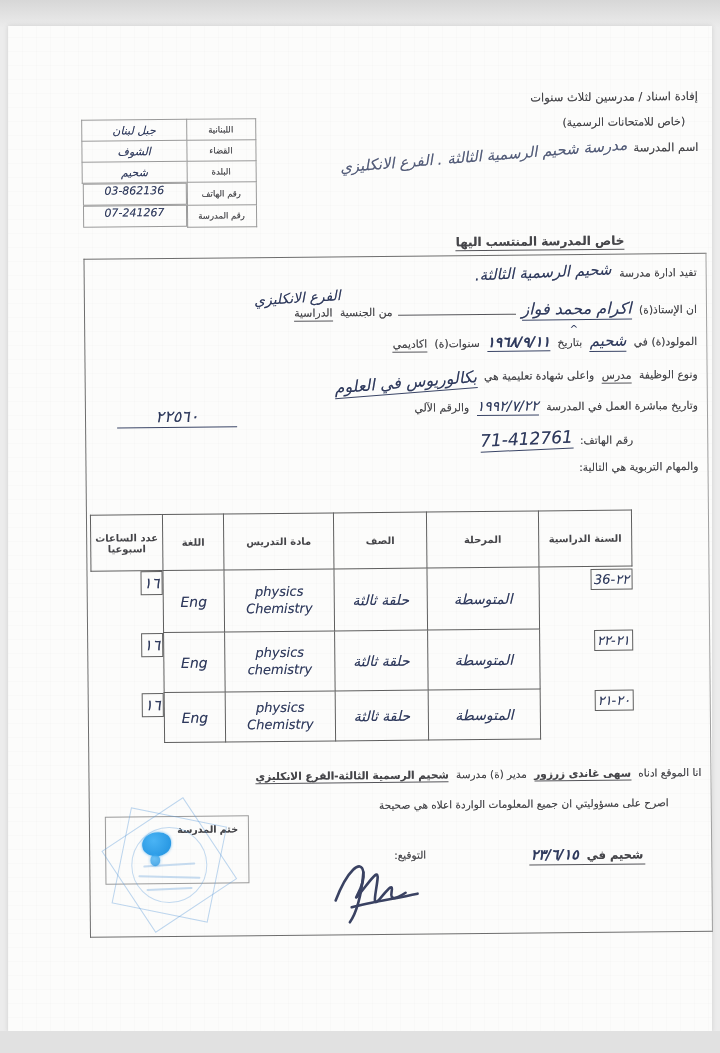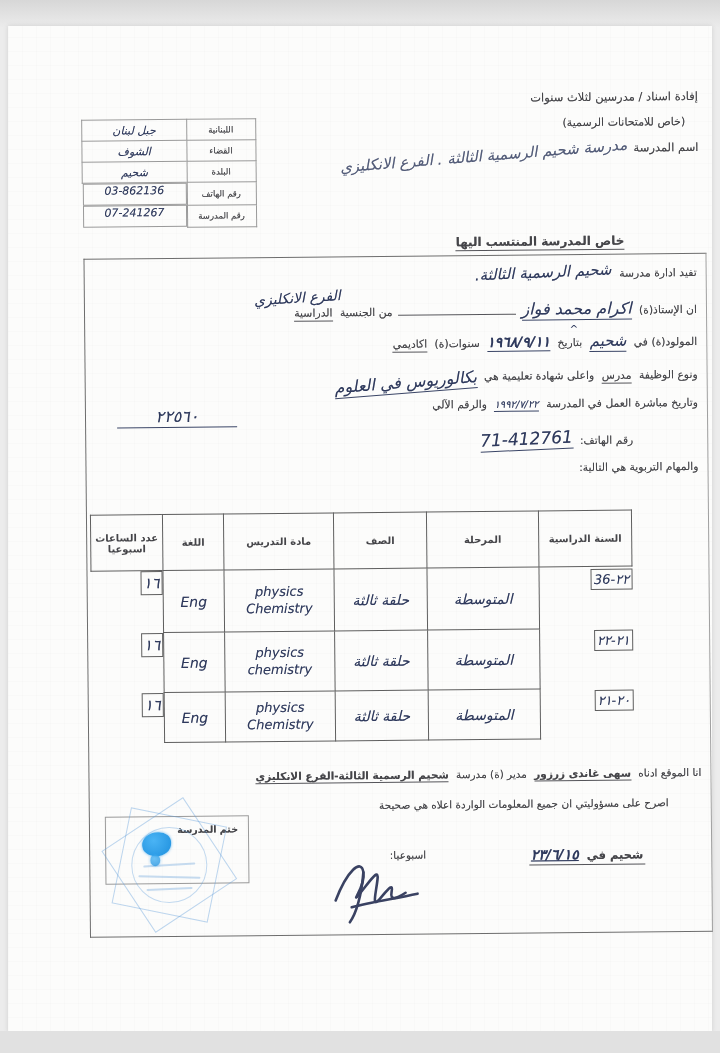--- a/index.html
+++ b/index.html
@@ -129,21 +129,21 @@
 
   <div class="abs fline print" style="right:19px;top:366px;">
     <span class="seg">ونوع الوظيفة</span>
     <span class="seg u">مدرس</span>
     <span class="seg">واعلى شهادة تعليمية هي</span>
     <span class="seg hw uhw" style="font-size:16px;display:inline-block;transform:rotate(-4deg) translateY(7px);">بكالوريوس في العلوم</span>
   </div>
 
   <div class="abs fline print" style="right:19px;top:399px;">
     <span class="seg">وتاريخ مباشرة العمل في المدرسة</span>
-    <span class="seg hw uhw num" style="font-size:10px;text-align:center;">١٩٩٢/٧/٢٢</span>
+    <span class="seg hw uhw num" style="font-size:14px;text-align:center;">١٩٩٢/٧/٢٢</span>
     <span class="seg">والرقم الآلي</span>
   </div>
   <div class="abs hw num uhw" style="left:118px;top:405px;width:120px;font-size:16px;letter-spacing:4px;text-align:center;">٢٢٥٦٠</div>
 
   <div class="abs fline print" style="right:84px;top:430px;">
     <span class="seg">رقم الهاتف:</span>
     <span class="seg hw uhw num" style="font-size:17px;display:inline-block;transform:rotate(-2deg);">71-412761</span>
   </div>
 
   <div class="abs fline print" style="right:19px;top:463px;">
@@ -202,24 +202,24 @@
     <span class="seg u bold">سهى غاندى زرزور</span>
     <span class="seg">مدير (ة) مدرسة</span>
     <span class="seg u bold">شحيم الرسمية الثالثة-الفرع الانكليزي</span>
   </div>
   <div class="abs fline print" style="right:52px;top:799px;font-size:10.5px;">
     <span class="seg">اصرح على مسؤوليتي ان جميع المعلومات الواردة اعلاه هي صحيحة</span>
   </div>
 
   <div class="abs fline print bold" style="right:78px;top:848px;font-size:11.5px;border-bottom:1px solid #55555a;padding-bottom:2px;">
     <span class="seg">شحيم في</span>
-    <span class="seg hw num" style="font-size:14px;letter-spacing:2px;text-decoration:underline;">٢٣/٦/١٥</span>
-  </div>
-
-  <div class="abs print rtl" style="right:297px;top:849px;font-size:10.5px;">اسبوعيا:</div>
+    <span class="seg hw num" style="font-size:14px;letter-spacing:2px;">٢٣/٦/١٥</span>
+  </div>
+
+  <div class="abs print rtl" style="right:297px;top:849px;font-size:10.5px;">التوقيع:</div>
   <svg class="sig-svg" width="112" height="76" viewBox="0 0 112 76">
     <g fill="none" stroke="#252e52" stroke-width="2.6" stroke-linecap="round" opacity="0.9">
       <path d="M14,48 C26,18 40,6 42,20 C44,34 30,50 36,44 C48,30 58,14 56,28 C54,43 50,56 58,47 C66,38 72,30 70,40 C68,50 76,46 84,41"></path>
       <path d="M30,55 C48,50 72,47 96,42"></path>
       <path d="M42,20 C40,44 34,62 28,70"></path>
     </g>
   </svg>
 
   <div class="abs stamp-box">
     <div class="abs print rtl bold" style="right:10px;top:7px;font-size:9.5px;">ختم المدرسة</div>

